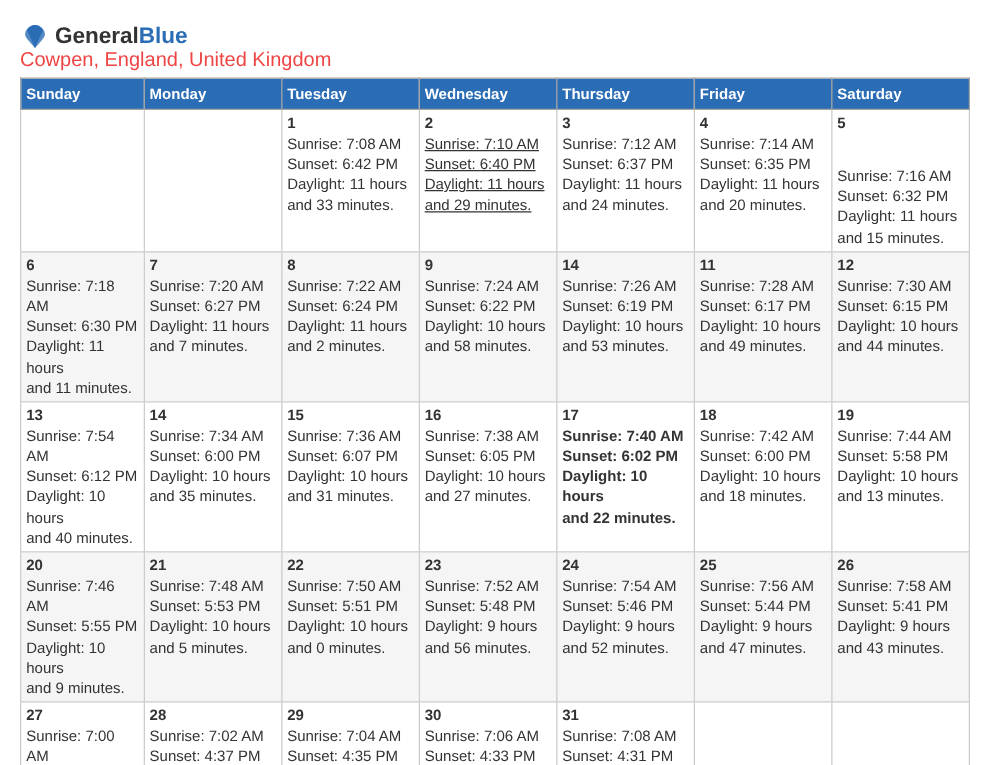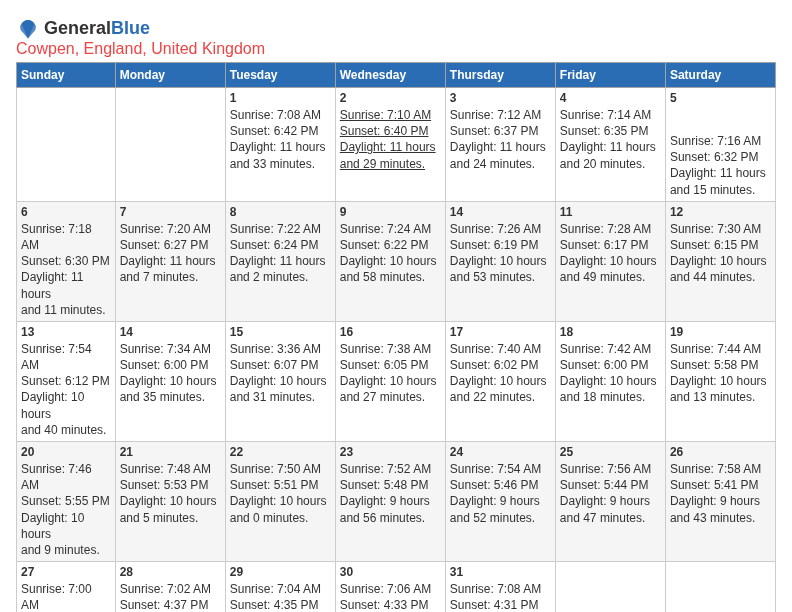--- a/index.html
+++ b/index.html
@@ -209,35 +209,35 @@
         </td>
         <td>
           <div class="day-number">14</div>
           <div class="day-info" style="white-space: pre-line;">Sunrise: 7:34 AM
 Sunset: 6:00 PM
 Daylight: 10 hours
 and 35 minutes.</div>
         </td>
         <td>
           <div class="day-number">15</div>
-          <div class="day-info" style="white-space: pre-line;">Sunrise: 3:36 AM
+          <div class="day-info" style="white-space: pre-line;">Sunrise: 7:36 AM
 Sunset: 6:07 PM
 Daylight: 10 hours
 and 31 minutes.</div>
         </td>
         <td>
           <div class="day-number">16</div>
           <div class="day-info" style="white-space: pre-line;">Sunrise: 7:38 AM
 Sunset: 6:05 PM
 Daylight: 10 hours
 and 27 minutes.</div>
         </td>
         <td>
           <div class="day-number">17</div>
-          <div class="day-info" style="white-space: pre-line;">Sunrise: 7:40 AM
+          <div class="day-info" style="white-space: pre-line; font-weight: bold;">Sunrise: 7:40 AM
 Sunset: 6:02 PM
 Daylight: 10 hours
 and 22 minutes.</div>
         </td>
         <td>
           <div class="day-number">18</div>
           <div class="day-info" style="white-space: pre-line;">Sunrise: 7:42 AM
 Sunset: 6:00 PM
 Daylight: 10 hours
 and 18 minutes.</div>

